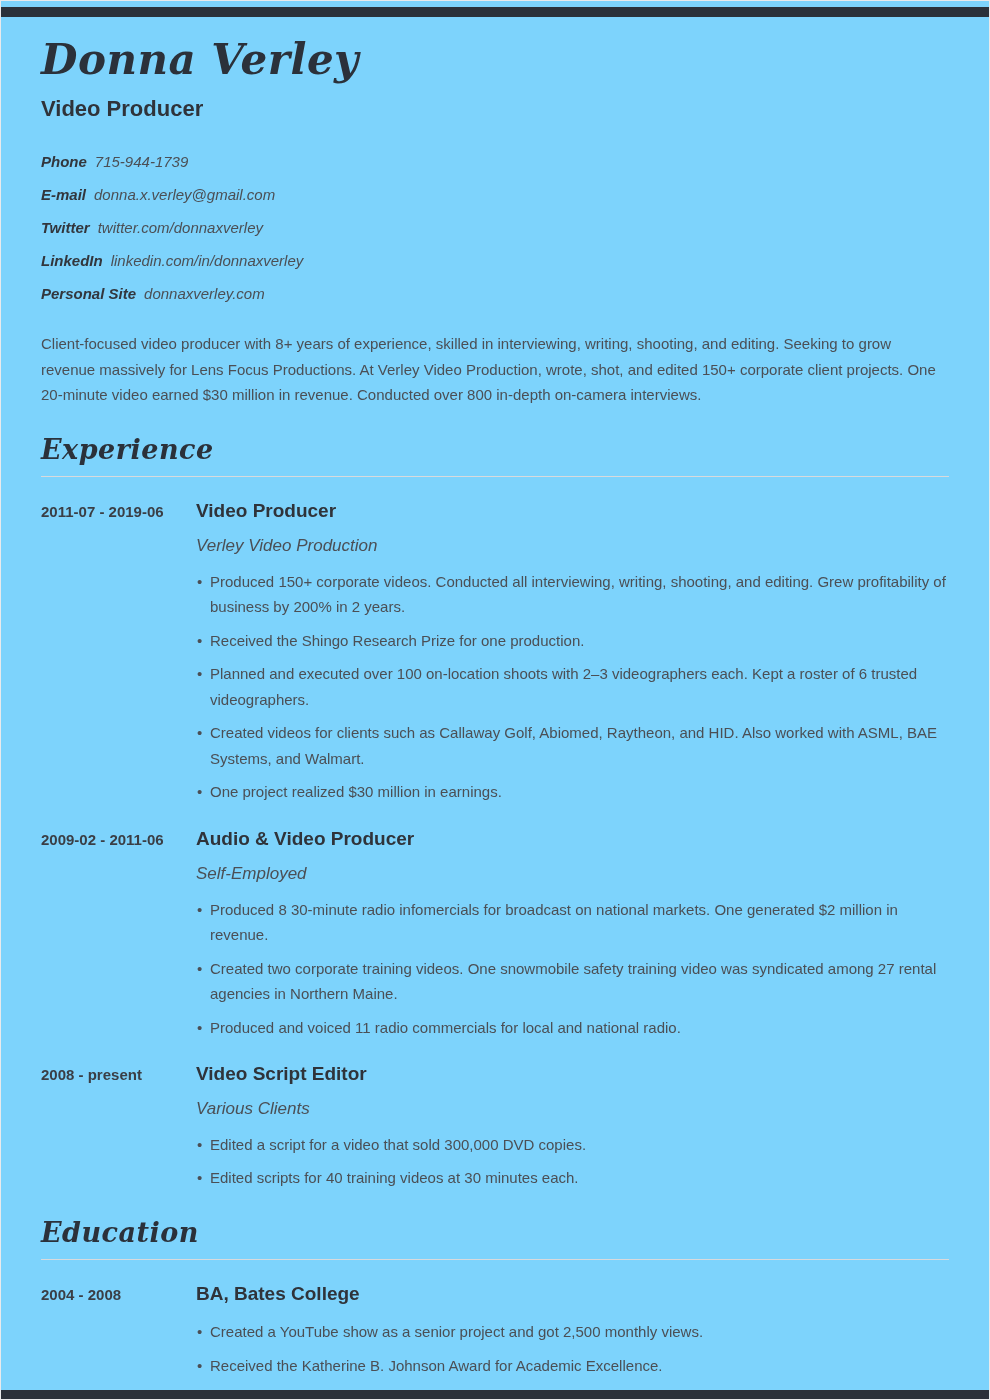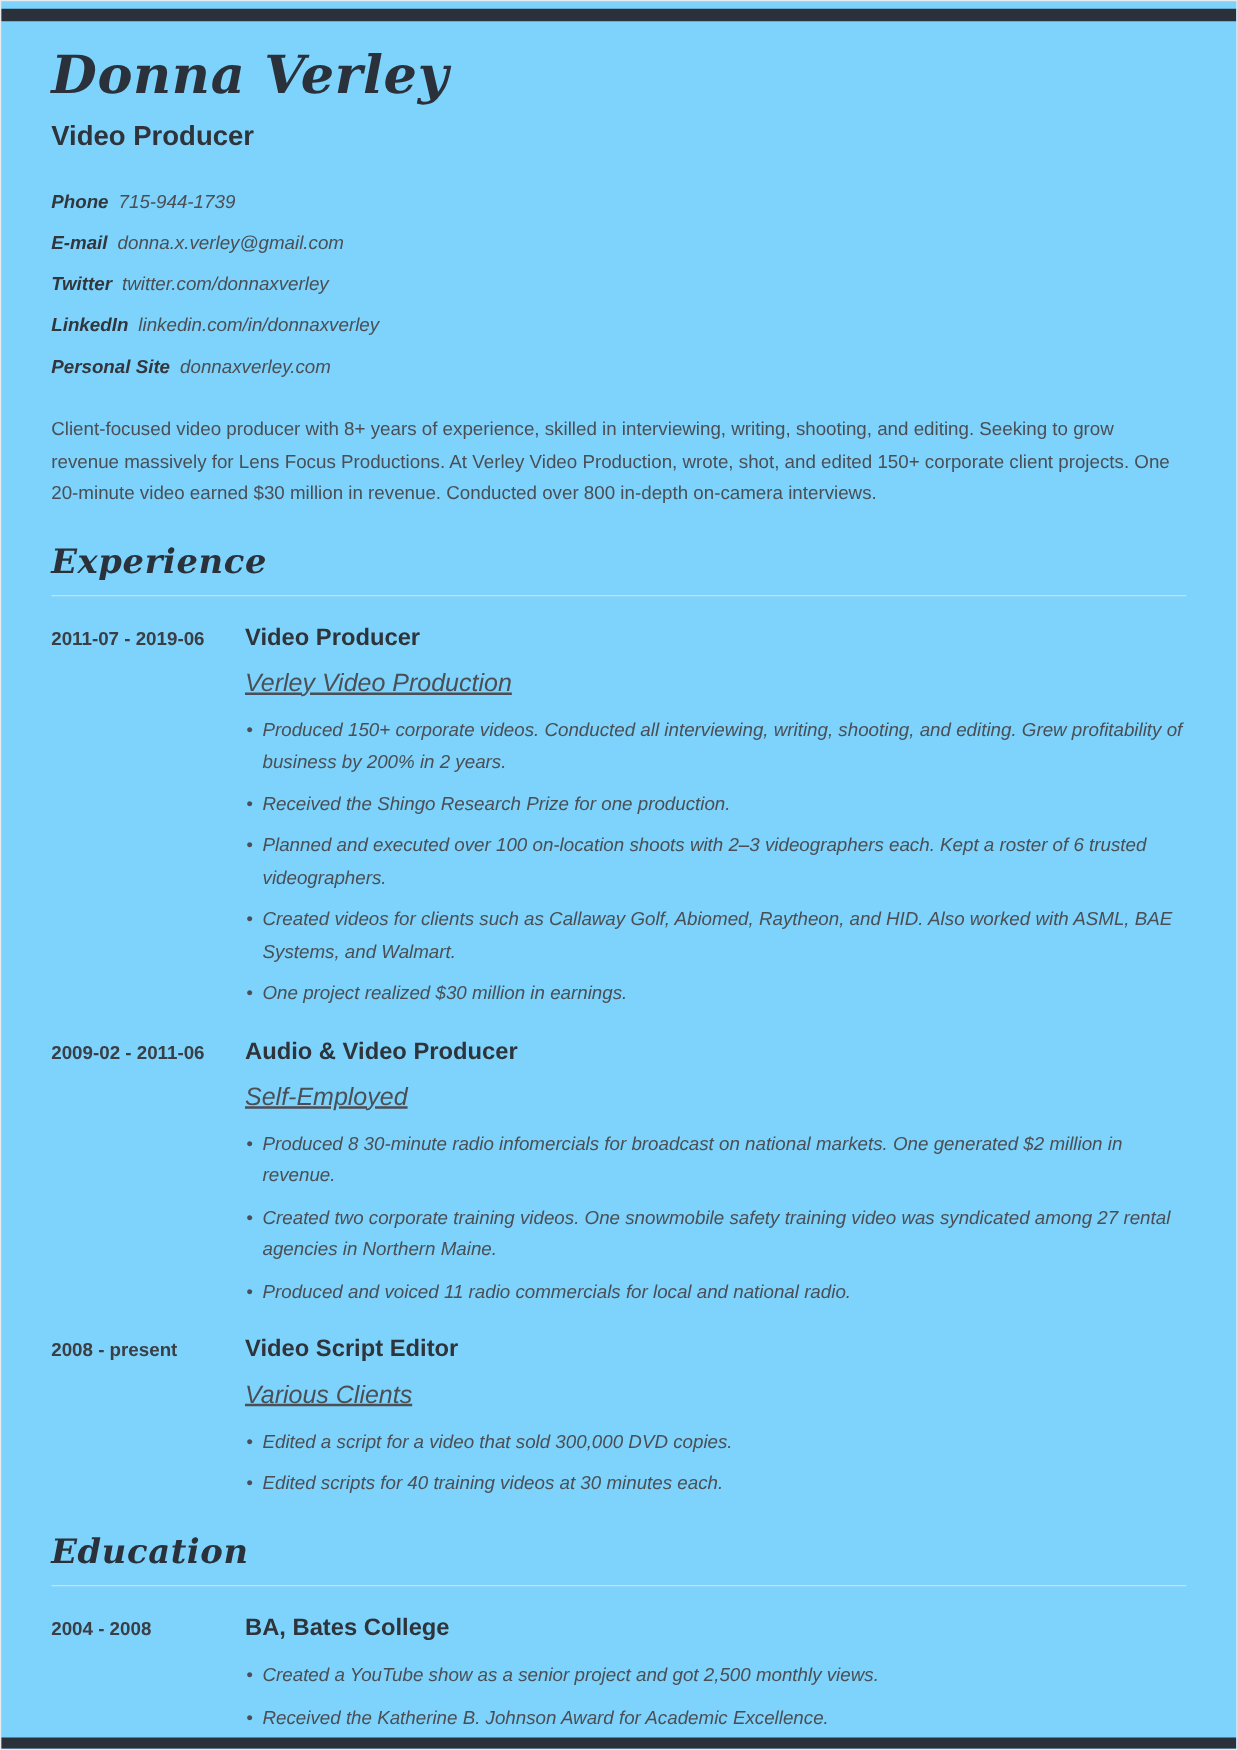--- a/index.html
+++ b/index.html
@@ -76,36 +76,34 @@
     white-space: nowrap;
   }
   .entry-title {
     font-size: 19px;
     font-weight: bold;
     color: #2f333a;
     line-height: 1.2;
   }
   .entry-company {
     font-style: italic;
-    font-size: 20px;
+    font-size: 17px;
     color: #4b4f55;
     margin-top: 13px;
-    text-decoration: underline;
   }
   .entry-title:empty, .entry-company:empty { display: none; }
   ul.bullets { list-style: none; margin: 13px 0 0; padding: 0; }
   .entry-title:empty ~ ul.bullets { margin-top: 0; }
   ul.bullets li {
     position: relative;
     padding-left: 14px;
     font-size: 15px;
     line-height: 25.5px;
     color: #4b4f55;
     margin-bottom: 8px;
-    font-style: italic;
   }
   ul.bullets li:last-child { margin-bottom: 0; }
   ul.bullets li::before {
     content: "\2022";
     position: absolute;
     left: 1px;
     color: #4b4f55;
   }
 </style>
 </head>

